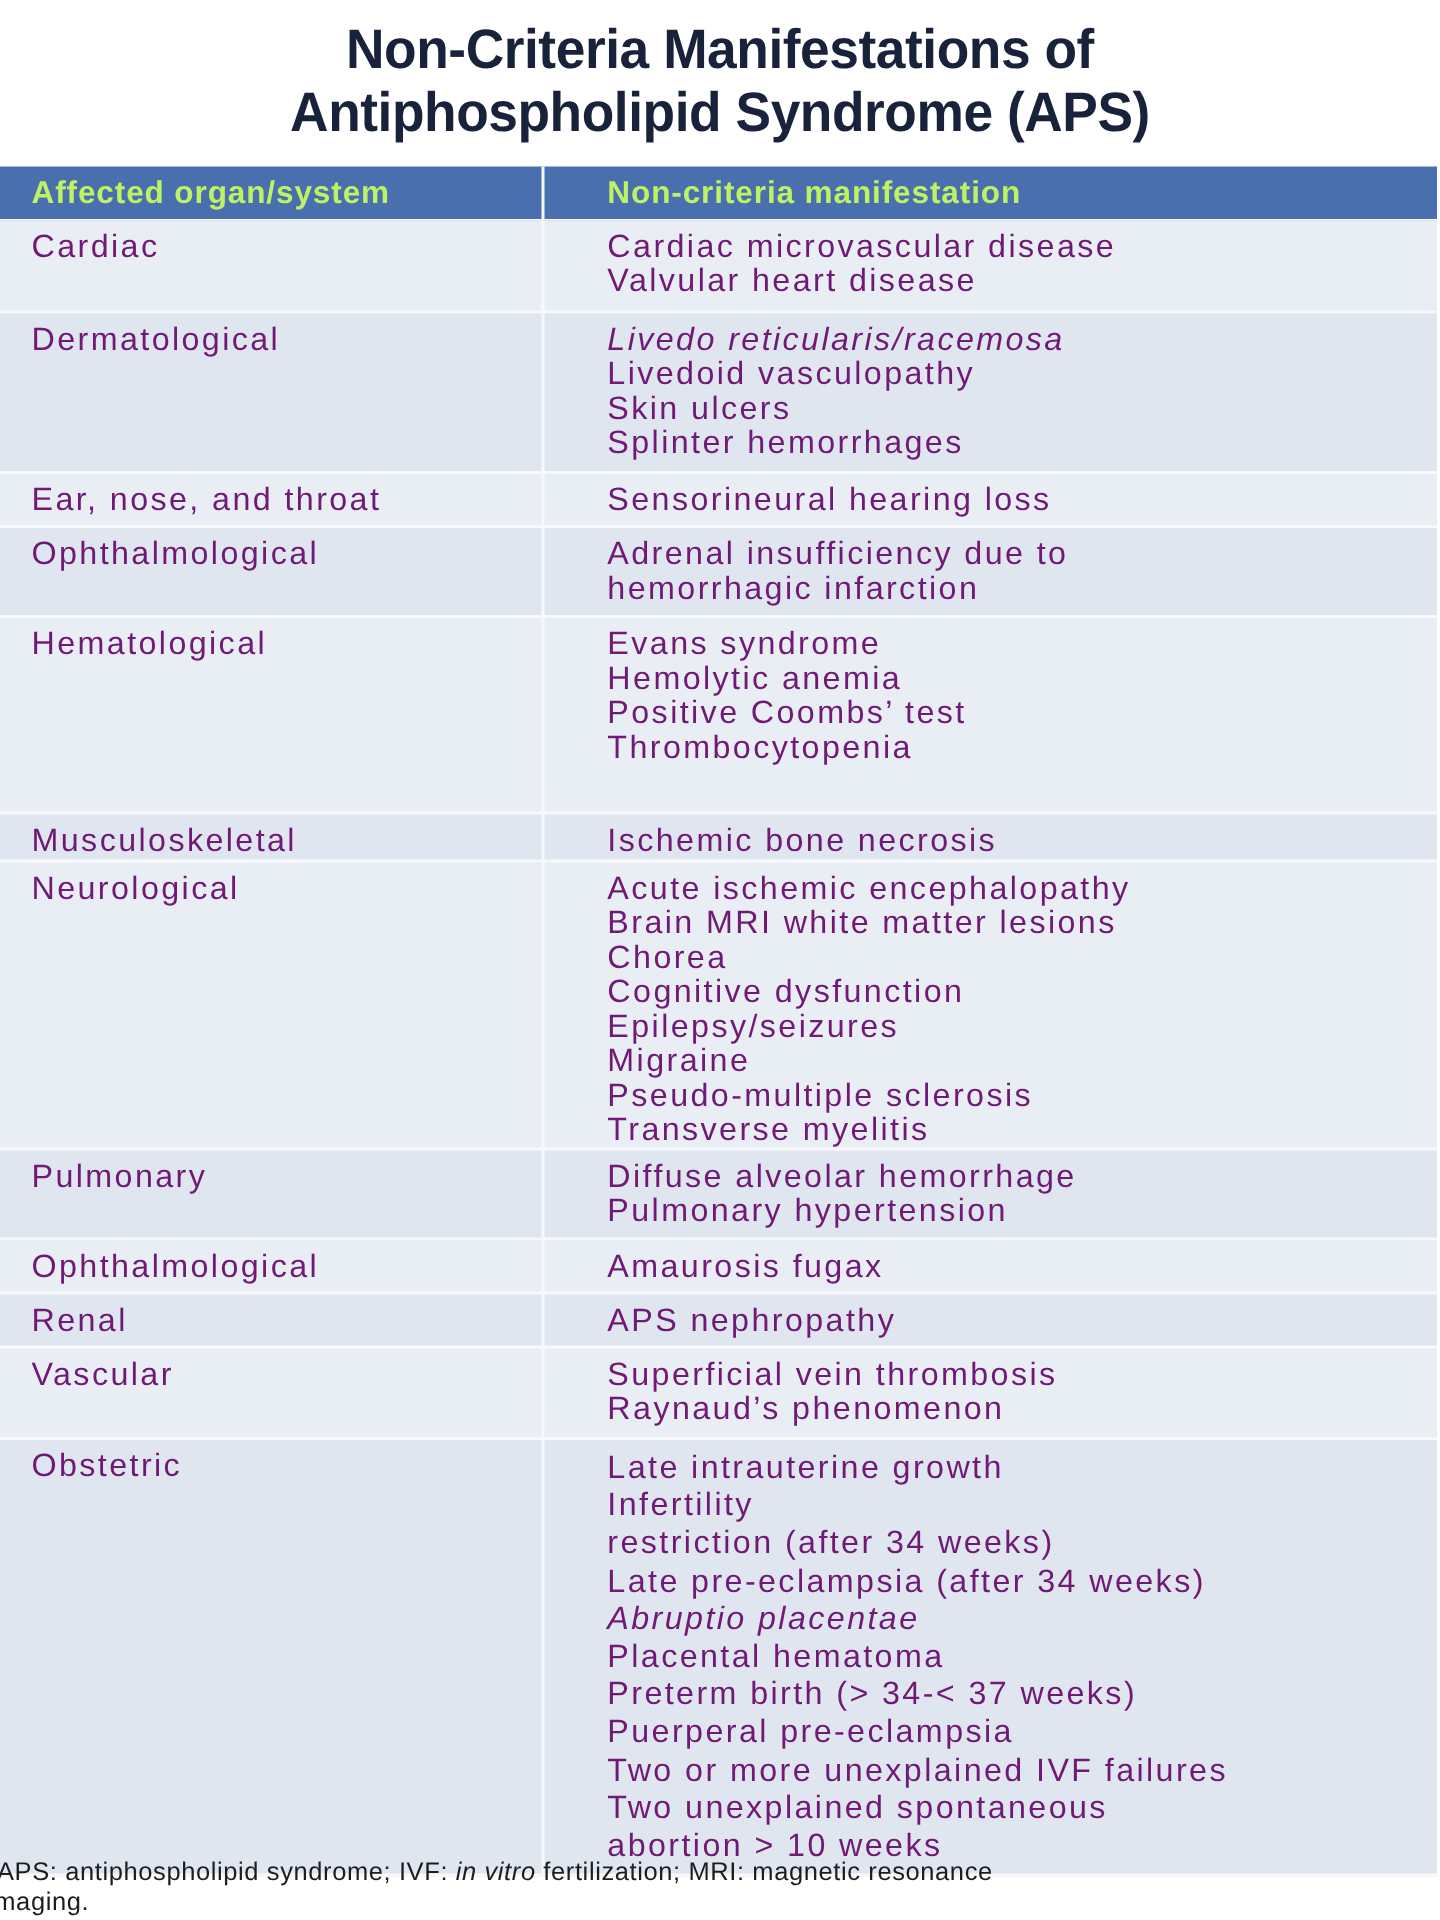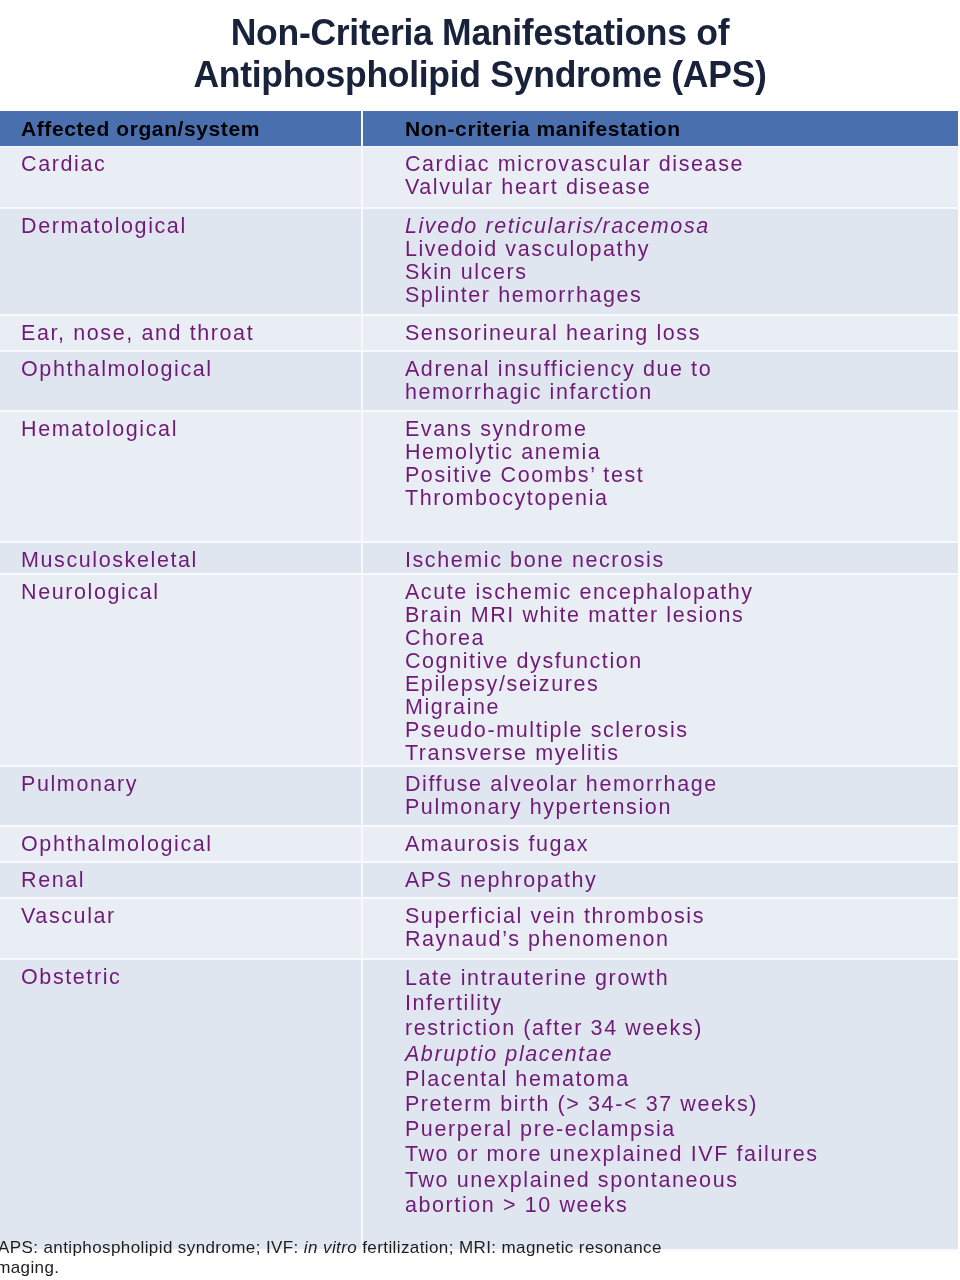--- a/index.html
+++ b/index.html
@@ -57,21 +57,21 @@
     .cell.col1 {
       width: 369px;
       border-right: 2px solid #f7f9fc;
     }
     .cell.col2 {
       width: 589px;
       padding-left: 26px;
       margin-left: 16px;
     }
     .header .cell {
-      color: #000000;
+      color: #bef264;
       font-weight: bold;
       font-size: 21px;
       line-height: 36px;
       letter-spacing: 0.6px;
     }
     .row.light { background: #e9eef5; }
     .row.dark  { background: #dfe6ef; justify-content: space-between; }
     .body-text {
       font-size: 21.5px;
       line-height: 23px;
@@ -203,20 +203,21 @@
       <span class="item">Raynaud’s phenomenon</span>
     </div>
   </div>
 
   <div class="row dark obstetric" style="height:291px">
     <div class="cell col1 body-text">Obstetric</div>
     <div class="cell col2 body-text">
       <span class="item">Late intrauterine growth</span>
       <span class="item">Infertility</span>
       <span class="item">restriction (after 34 weeks)</span>
+      <span class="item">Late pre-eclampsia (after 34 weeks)</span>
       <span class="item italic">Abruptio placentae</span>
       <span class="item">Placental hematoma</span>
       <span class="item">Preterm birth (&gt; 34-&lt; 37 weeks)</span>
       <span class="item">Puerperal pre-eclampsia</span>
       <span class="item">Two or more unexplained IVF failures</span>
       <span class="item">Two unexplained spontaneous</span>
       <span class="item">abortion &gt; 10 weeks</span>
     </div>
   </div>
 </div>

